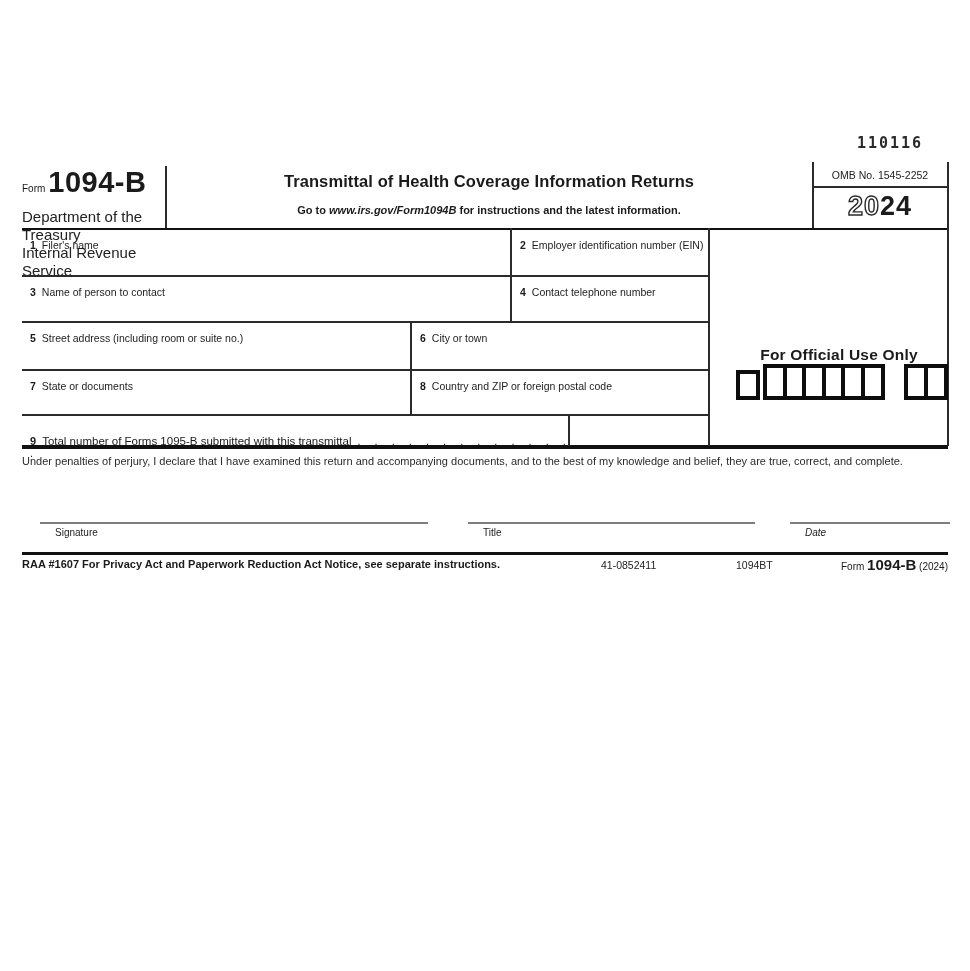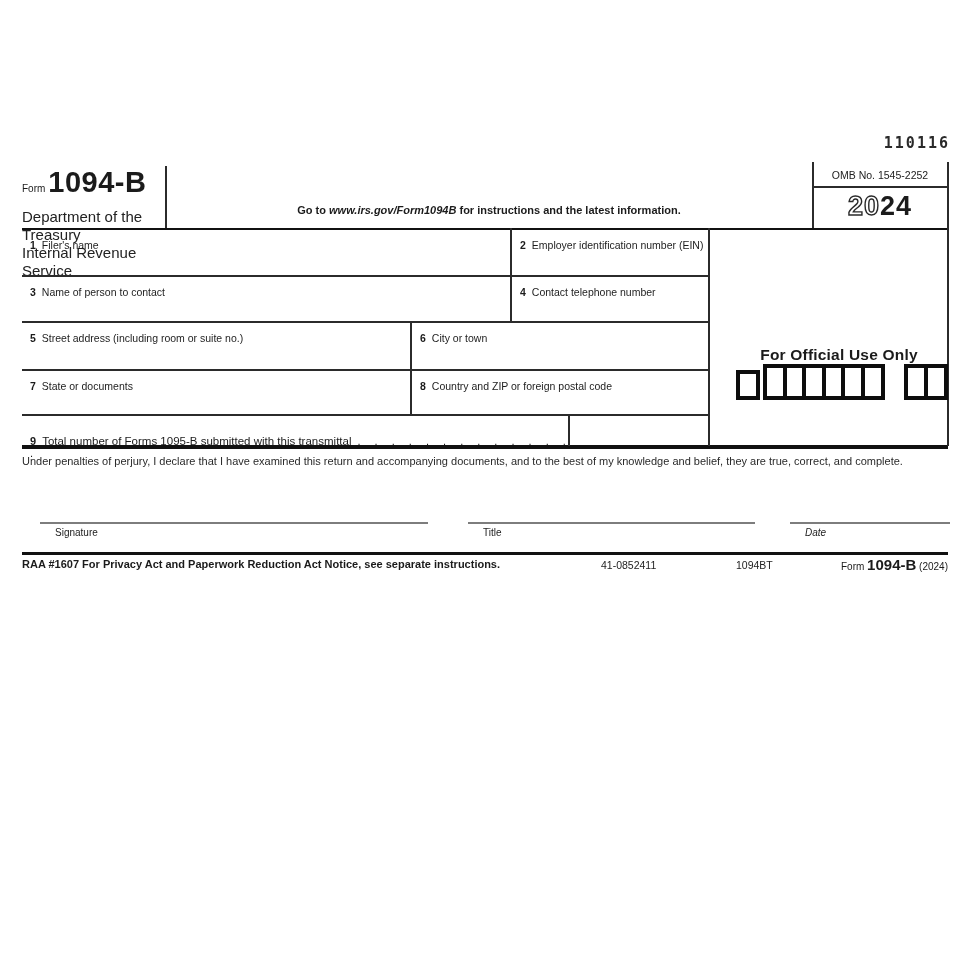--- a/index.html
+++ b/index.html
@@ -9,21 +9,21 @@
     font-family:"Liberation Sans", sans-serif; color:#1b1b1b; overflow:hidden;
   }
   .abs { position:absolute; }
   .hline { position:absolute; background:#2b2b2b; }
   .vline { position:absolute; background:#2b2b2b; }
   .thick { background:#111; }
   .graylike { background:#7d7d7d; }
 
   .serial {
     font-family:"DejaVu Sans Mono", monospace; font-size:15px; font-weight:bold;
-    letter-spacing:2px; color:#2a2a2a; text-align:right;
+    letter-spacing:2px; color:#2a2a2a; text-align:center;
   }
   .form-word { font-size:10px; color:#1b1b1b; }
   .form-big { font-size:29px; font-weight:bold; letter-spacing:0.5px; }
   .dept { font-size:15px; line-height:1.2; color:#222; }
   .main-title { font-size:16.5px; font-weight:bold; text-align:center; letter-spacing:0.1px; }
   .goto-line { font-size:11px; font-weight:bold; text-align:center; }
   .goto-url { font-style:italic; }
   .omb { font-size:10.5px; text-align:center; color:#222; }
   .year { font-size:27px; font-weight:bold; text-align:center; letter-spacing:1px; }
   .year-outline { color:#ffffff; -webkit-text-stroke:1.4px #2a2a2a; }
@@ -62,20 +62,21 @@
       <span class="form-big" style="margin-left:3px;">1094-B</span>
     </div>
     <div class="dept" style="margin-top:9px;">
       <div>Department of the Treasury</div>
       <div>Internal Revenue Service</div>
     </div>
   </div>
 
   <div class="vline" style="left:165px; top:166px; width:1.5px; height:62px;"></div>
 
+  <div class="abs main-title" style="left:170px; top:172px; width:638px;">Transmittal of Health Coverage Information Returns</div>
 
   <div class="abs goto-line" style="left:170px; top:204px; width:638px;">
     <span>Go to </span><span class="goto-url">www.irs.gov/Form1094B</span><span> for instructions and the latest information.</span>
   </div>
 
   <div class="vline" style="left:812px; top:162px; width:1.5px; height:66px;"></div>
   <div class="vline" style="left:947px; top:162px; width:1.5px; height:66px;"></div>
 
   <div class="abs omb" style="left:813px; top:169px; width:134px;">OMB No. 1545-2252</div>
   <div class="hline" style="left:812px; top:186px; width:136px; height:1.5px;"></div>

